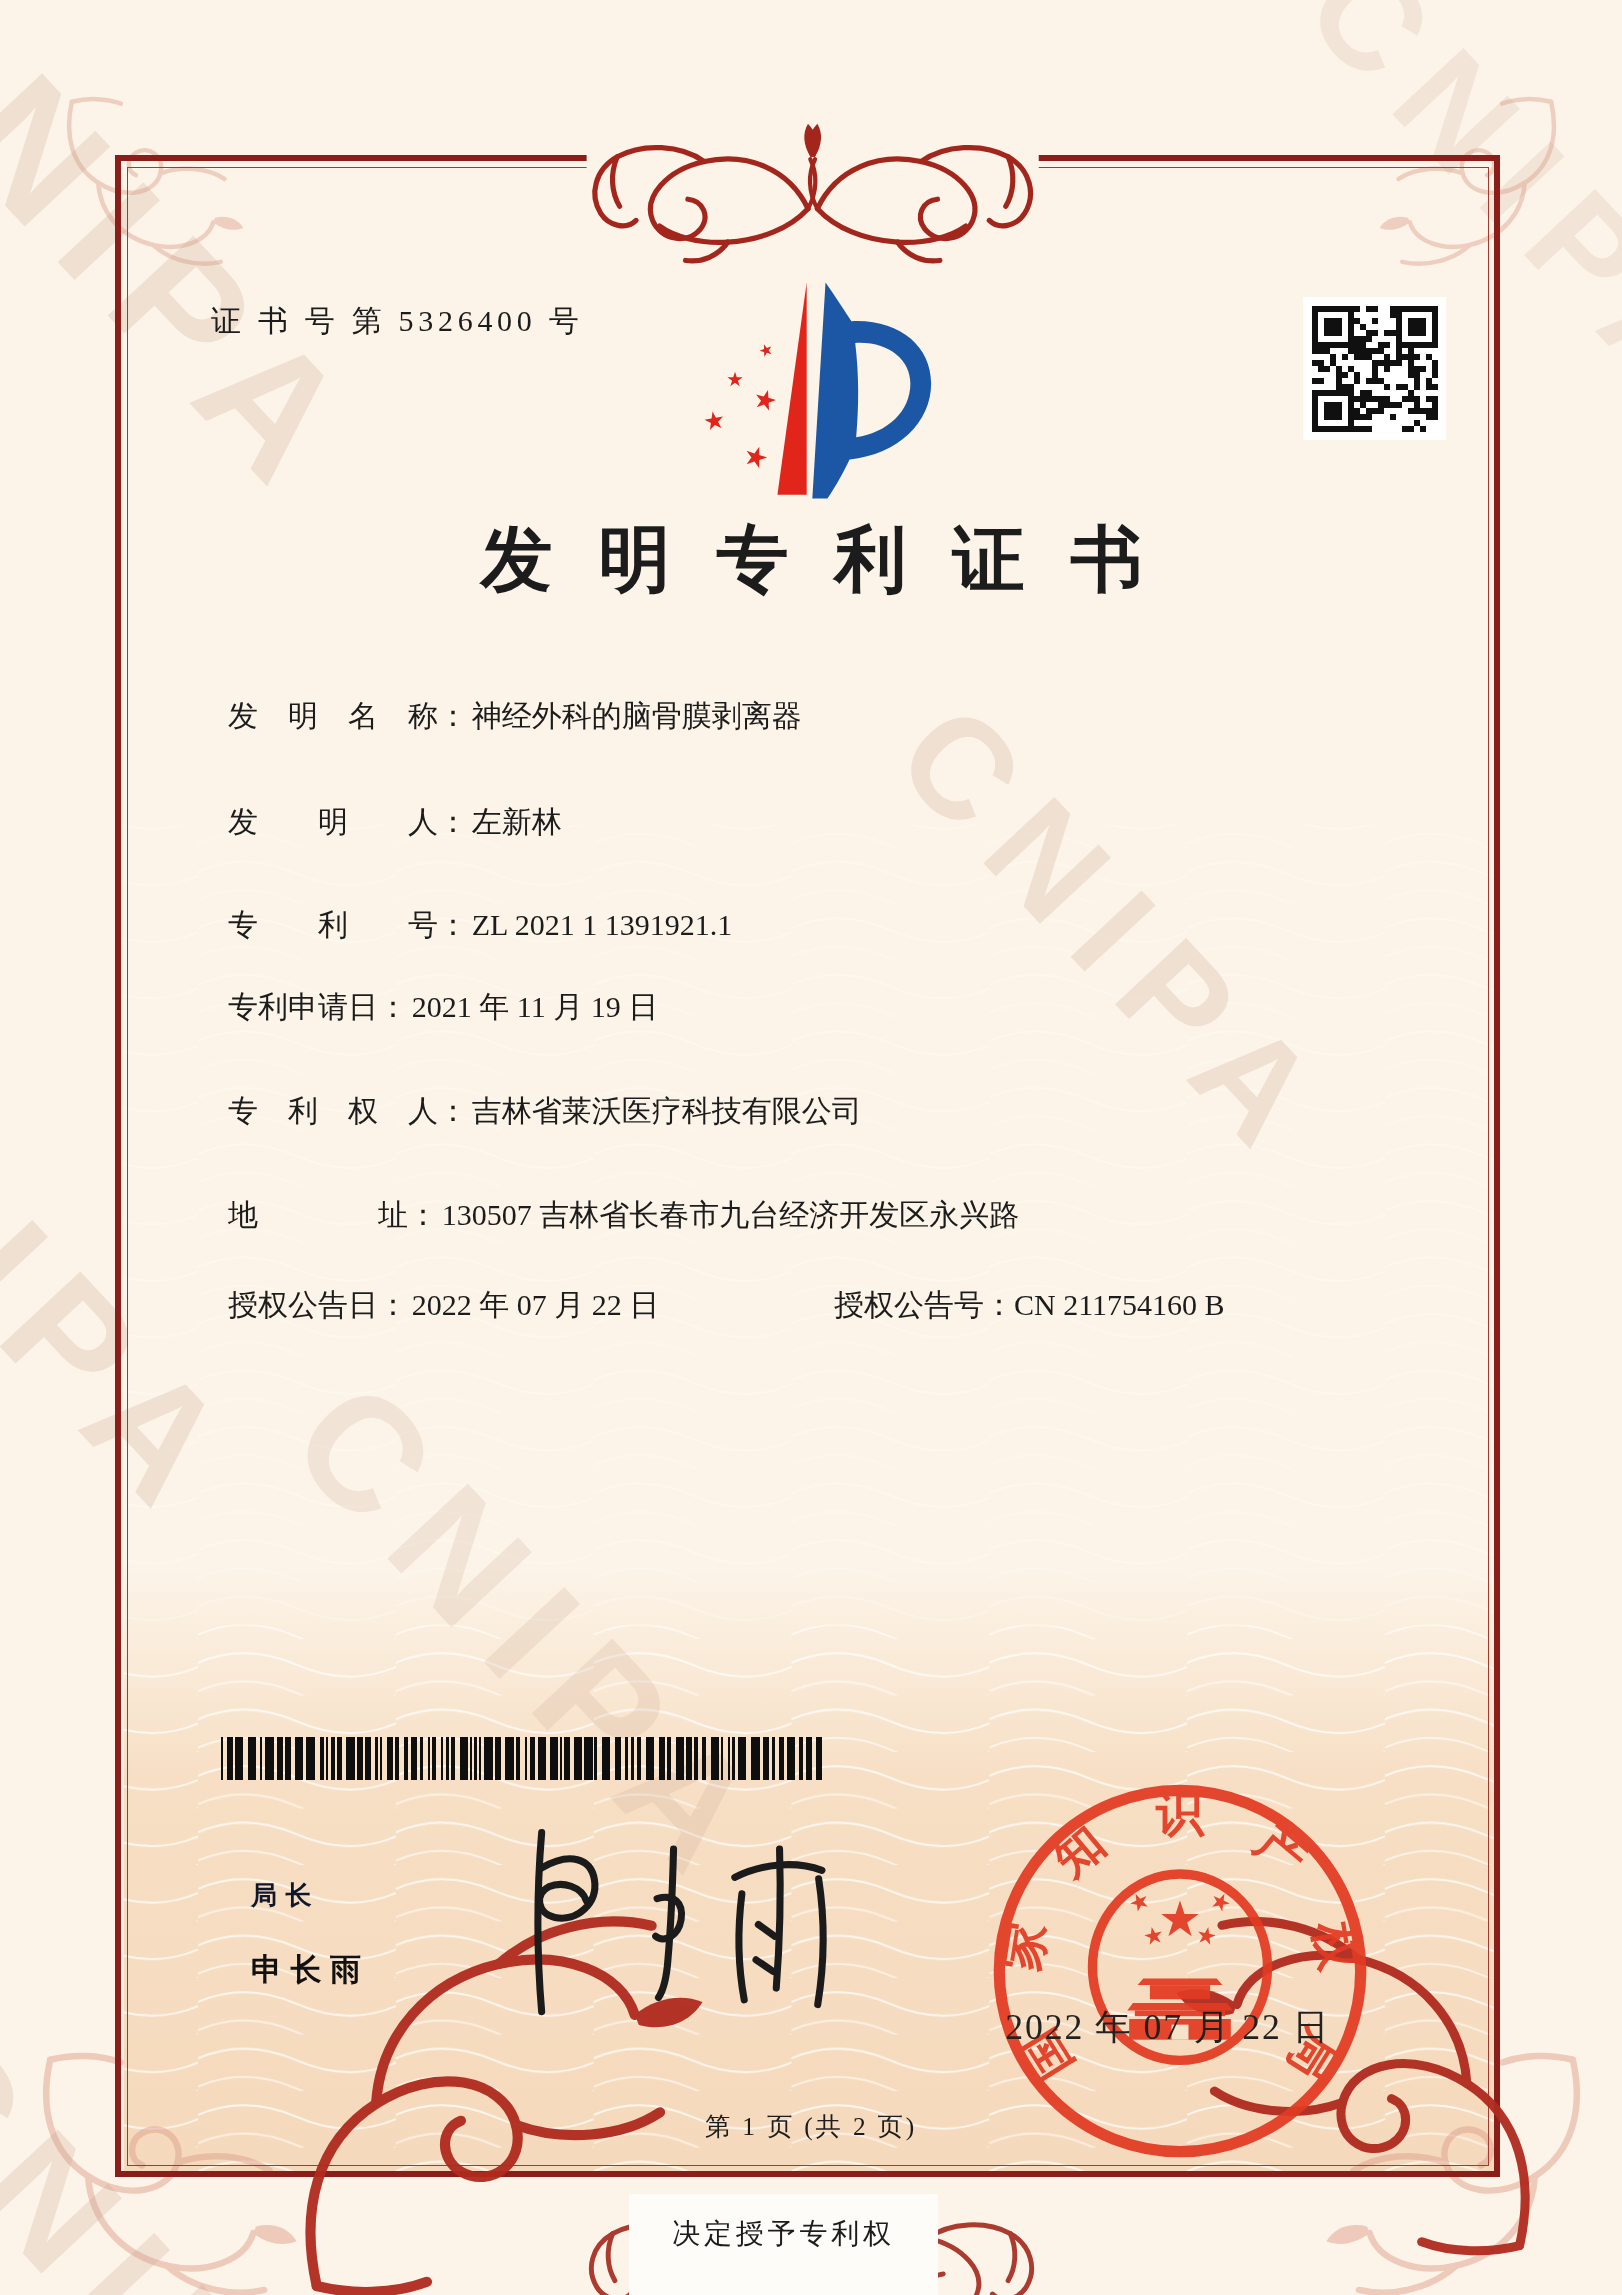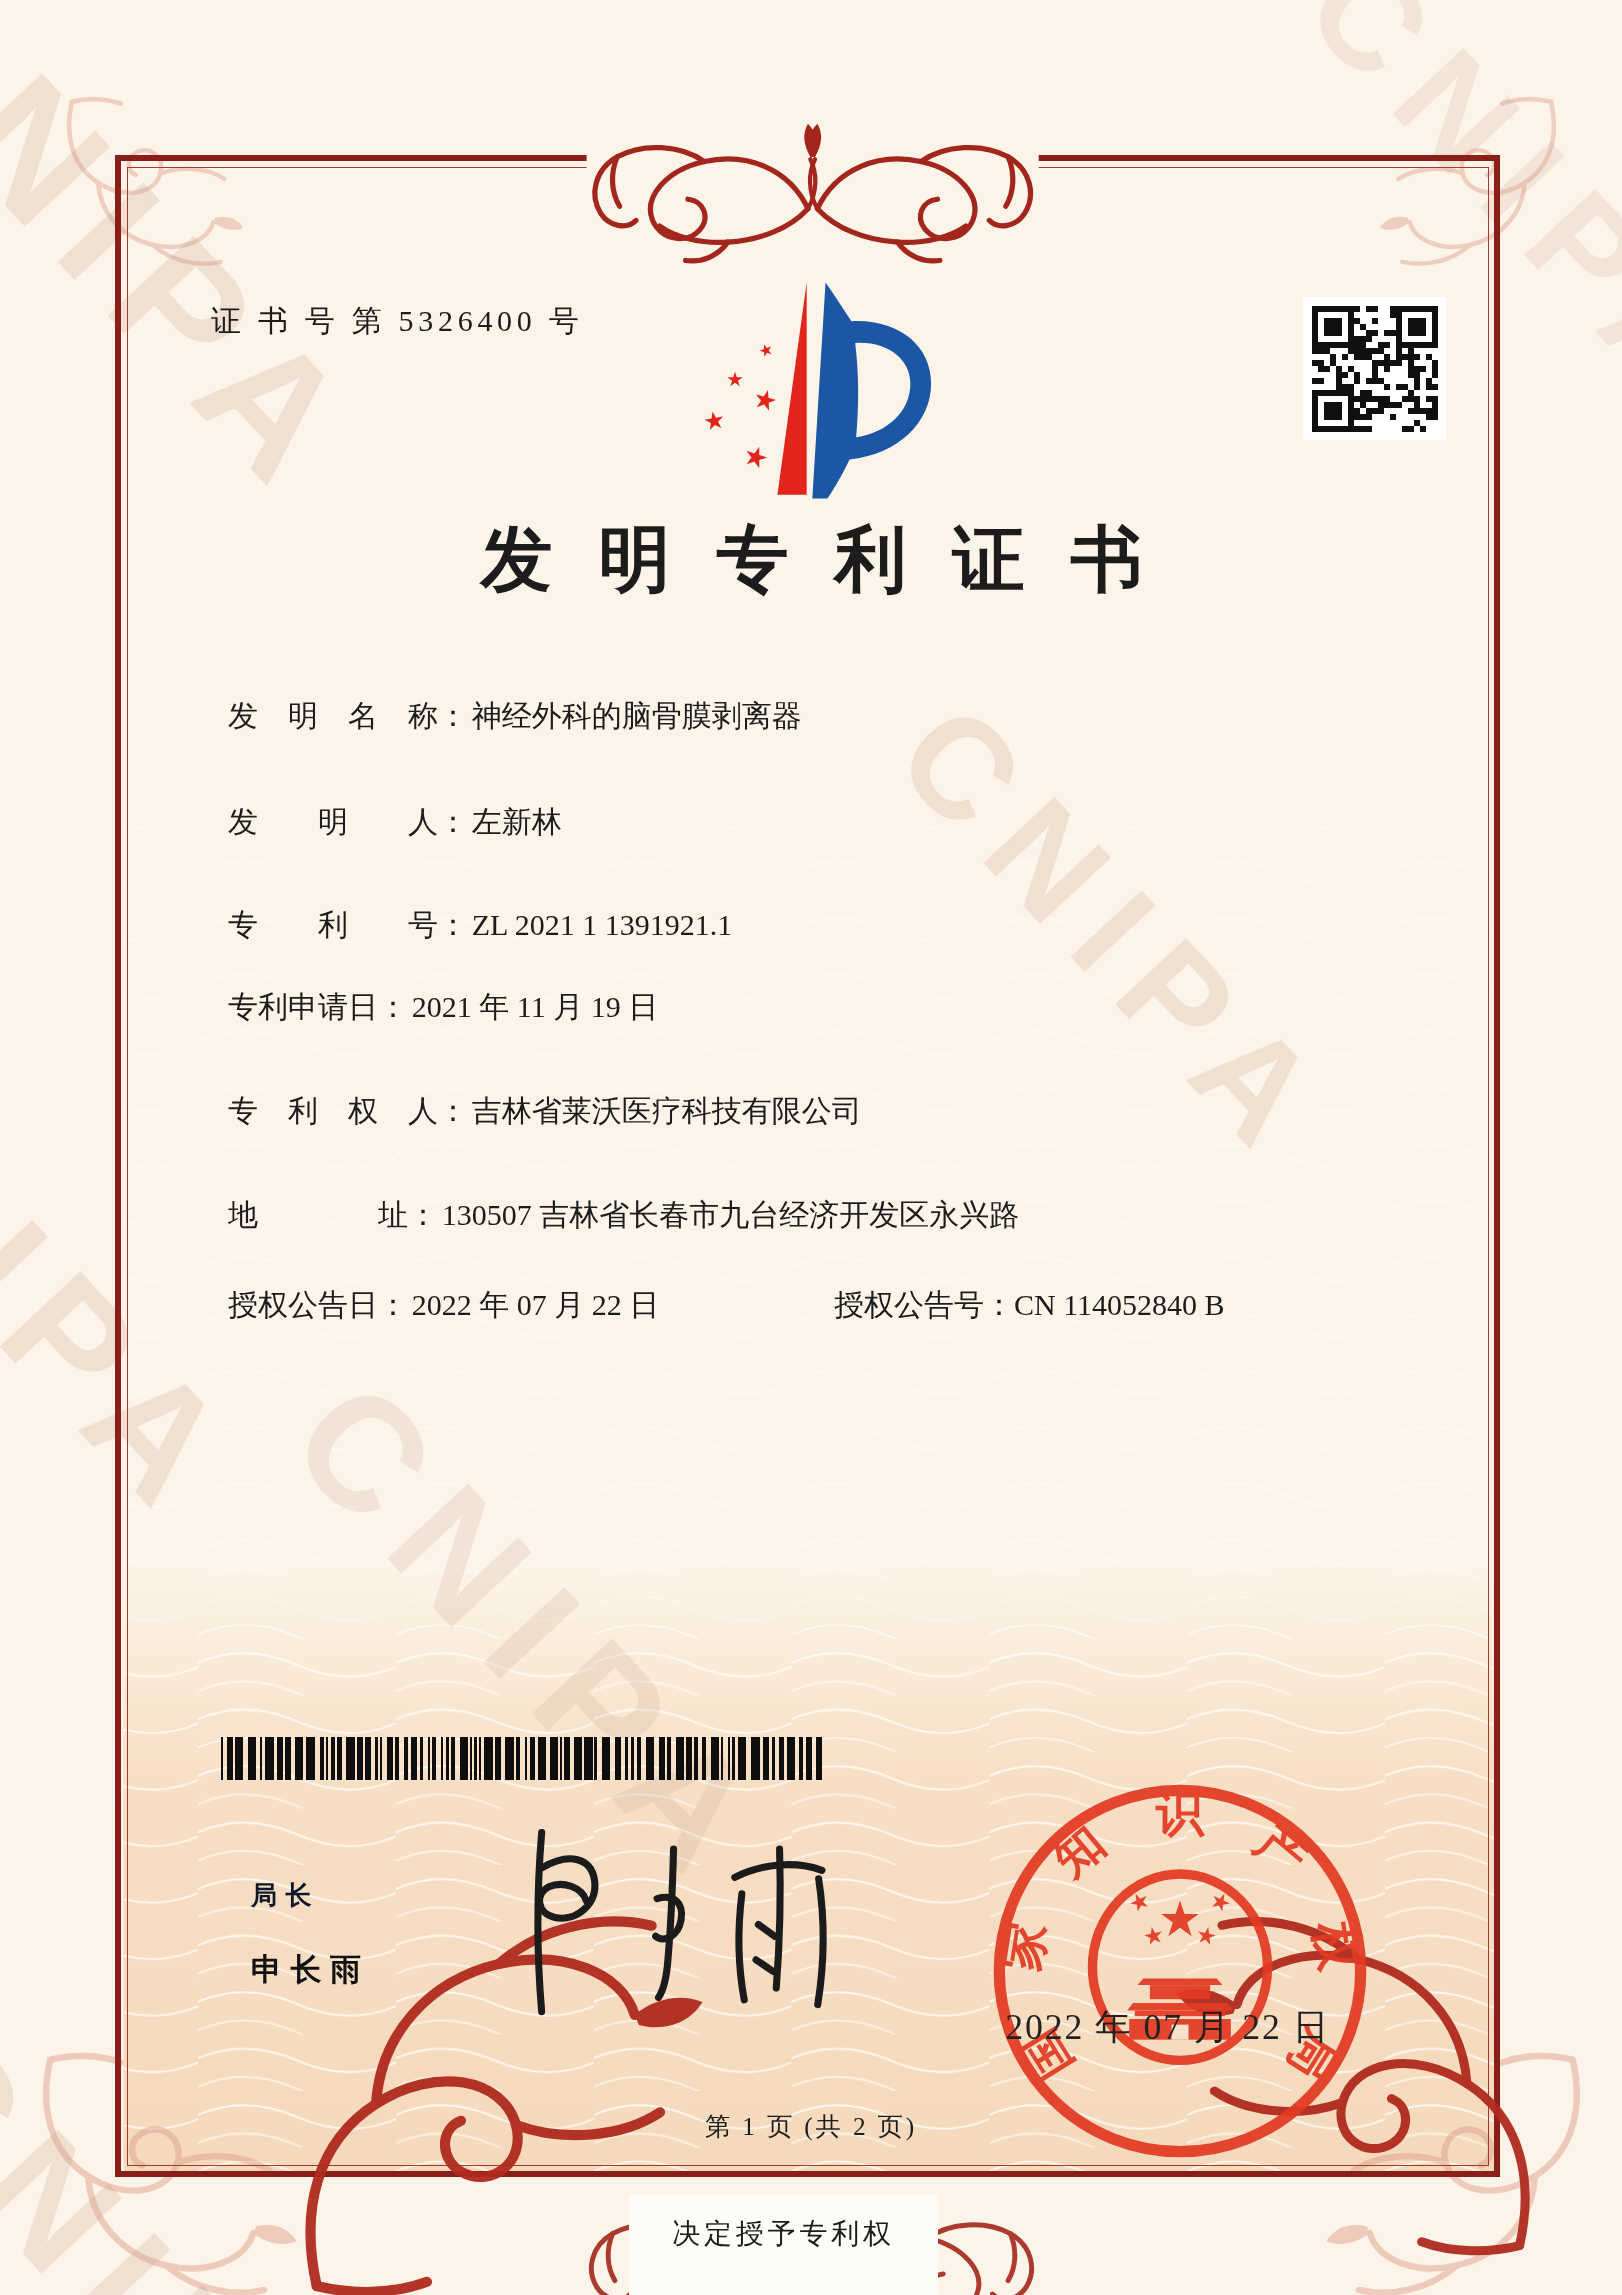--- a/index.html
+++ b/index.html
@@ -376,21 +376,21 @@
     <div class="row" style="top:1075px;">
       <span class="lab">专　利　权　人：</span><span class="val">吉林省莱沃医疗科技有限公司</span>
     </div>
     <div class="row" style="top:1179px;">
       <span class="lab">地　　　　址：</span><span class="val">130507 吉林省长春市九台经济开发区永兴路</span>
     </div>
     <div class="row" style="top:1269px;">
       <span class="lab">授权公告日：</span><span class="val">2022 年 07 月 22 日</span>
     </div>
     <div class="row2" style="top:1269px;">
-      <span class="lab">授权公告号：</span><span class="val">CN 114052840 B</span>
+      <span class="lab">授权公告号：</span><span class="val">CN 211754160 B</span>
     </div>
 
     <div class="bodytext">
     </div>
 
     <div class="barcode">
         <b style="width: 2.4px; margin-right: 3.3px;"></b>
         <b style="width: 6.1px; margin-right: 1.9px;"></b>
         <b style="width: 8.5px; margin-right: 4.7px;"></b>
         <b style="width: 8.5px; margin-right: 3.3px;"></b>

